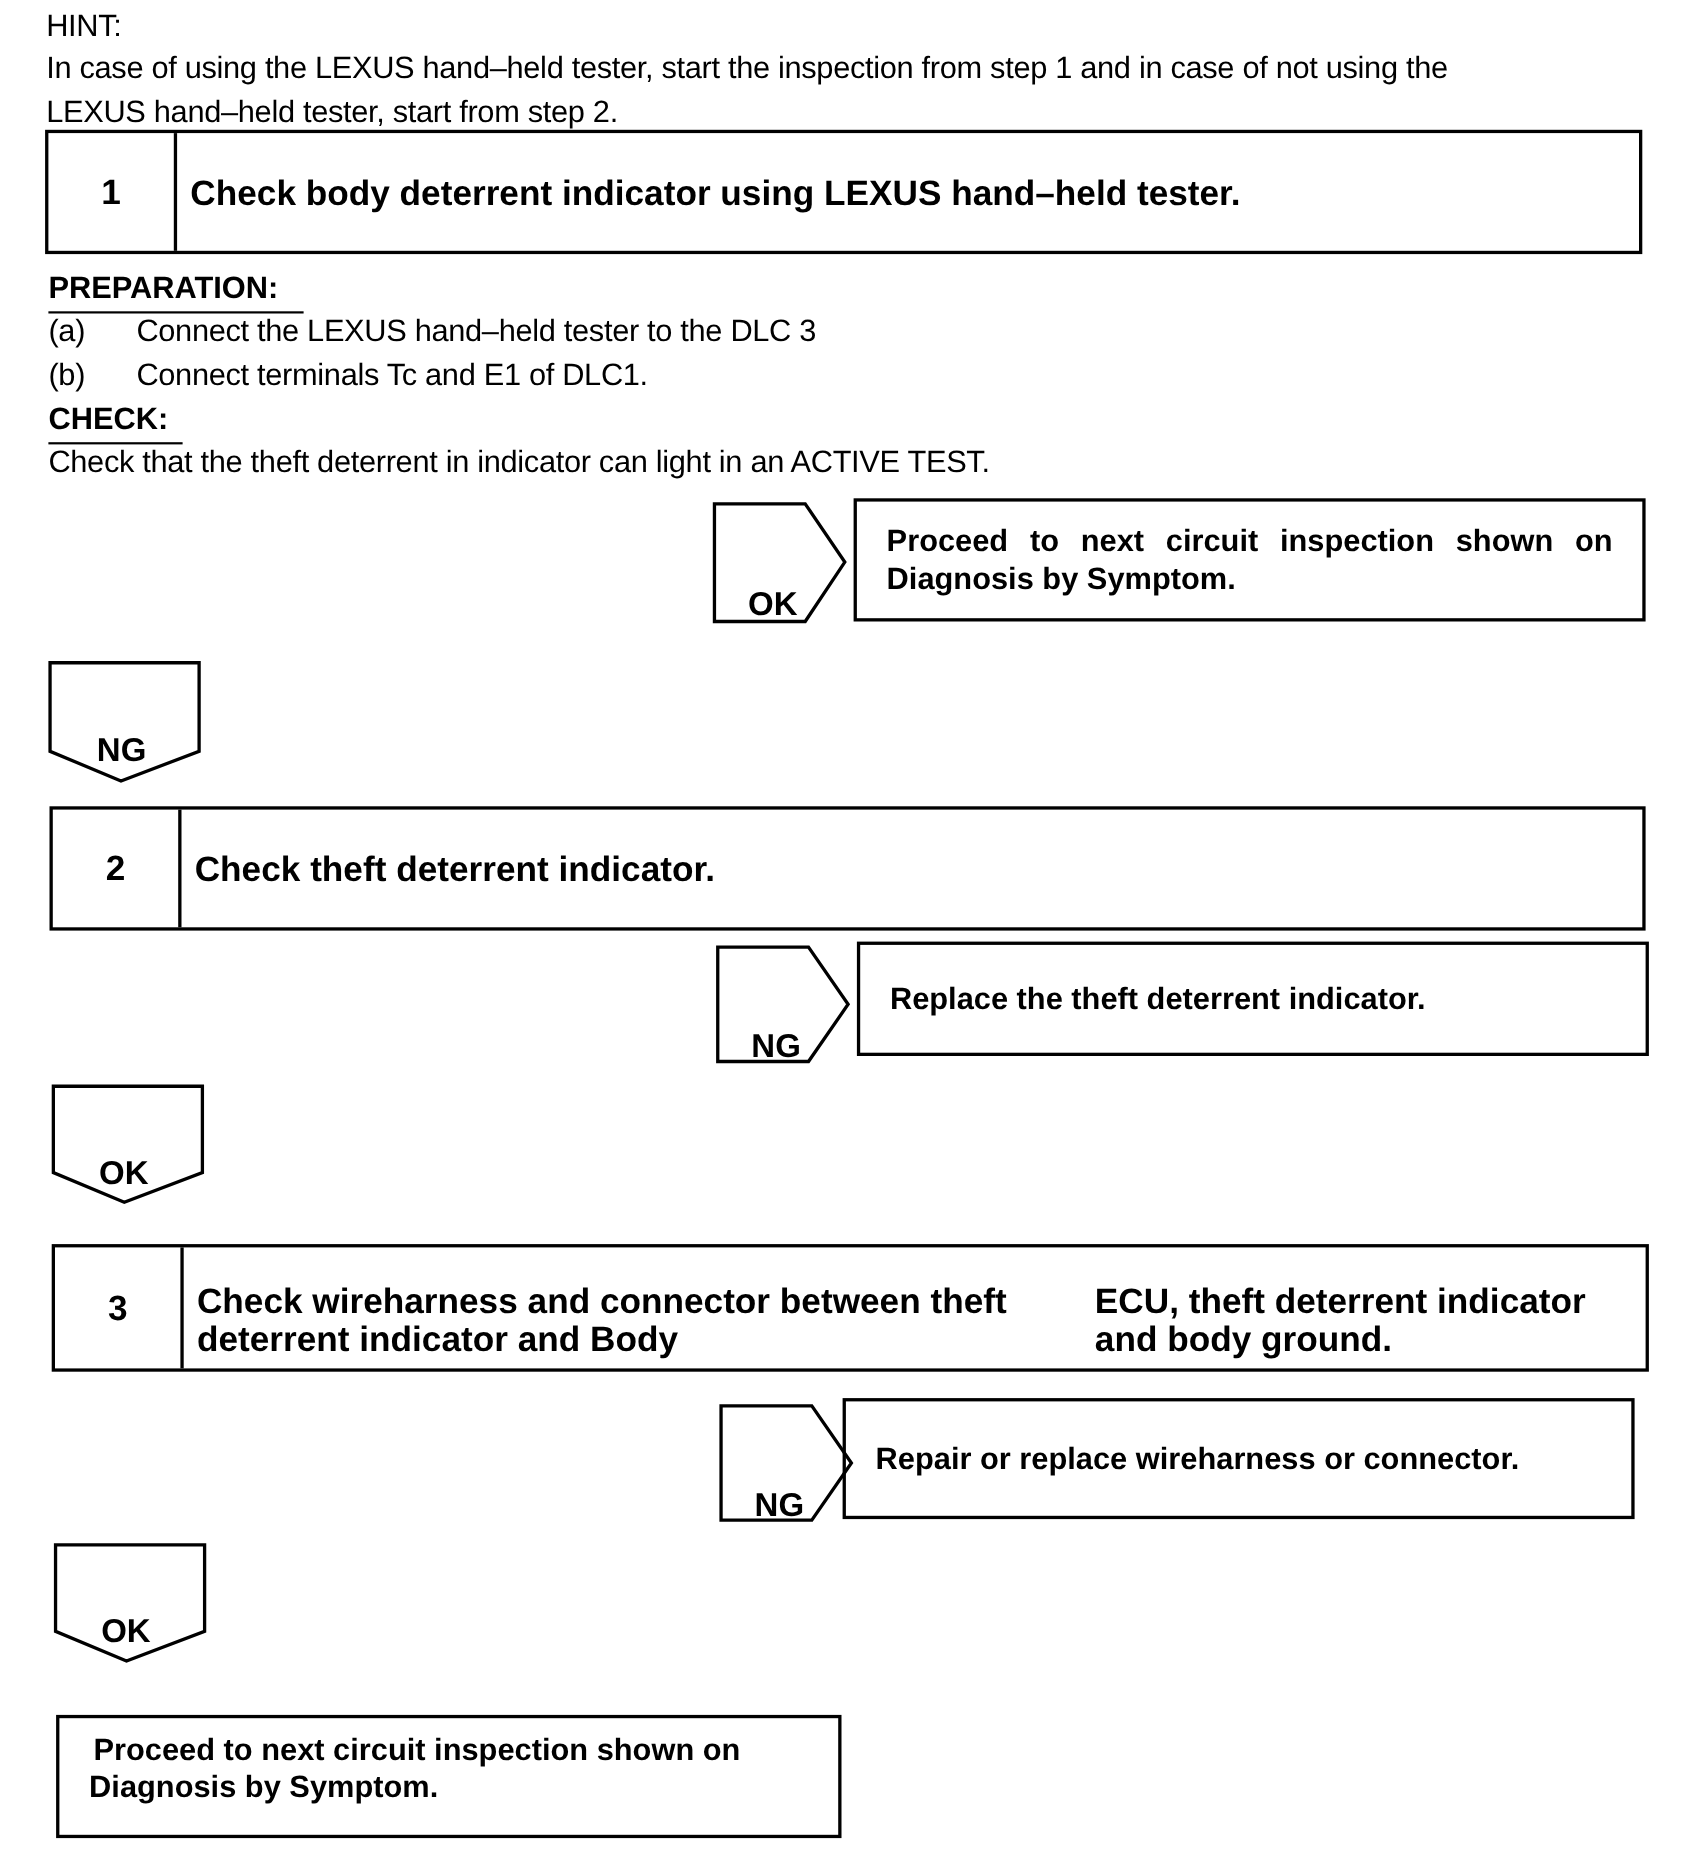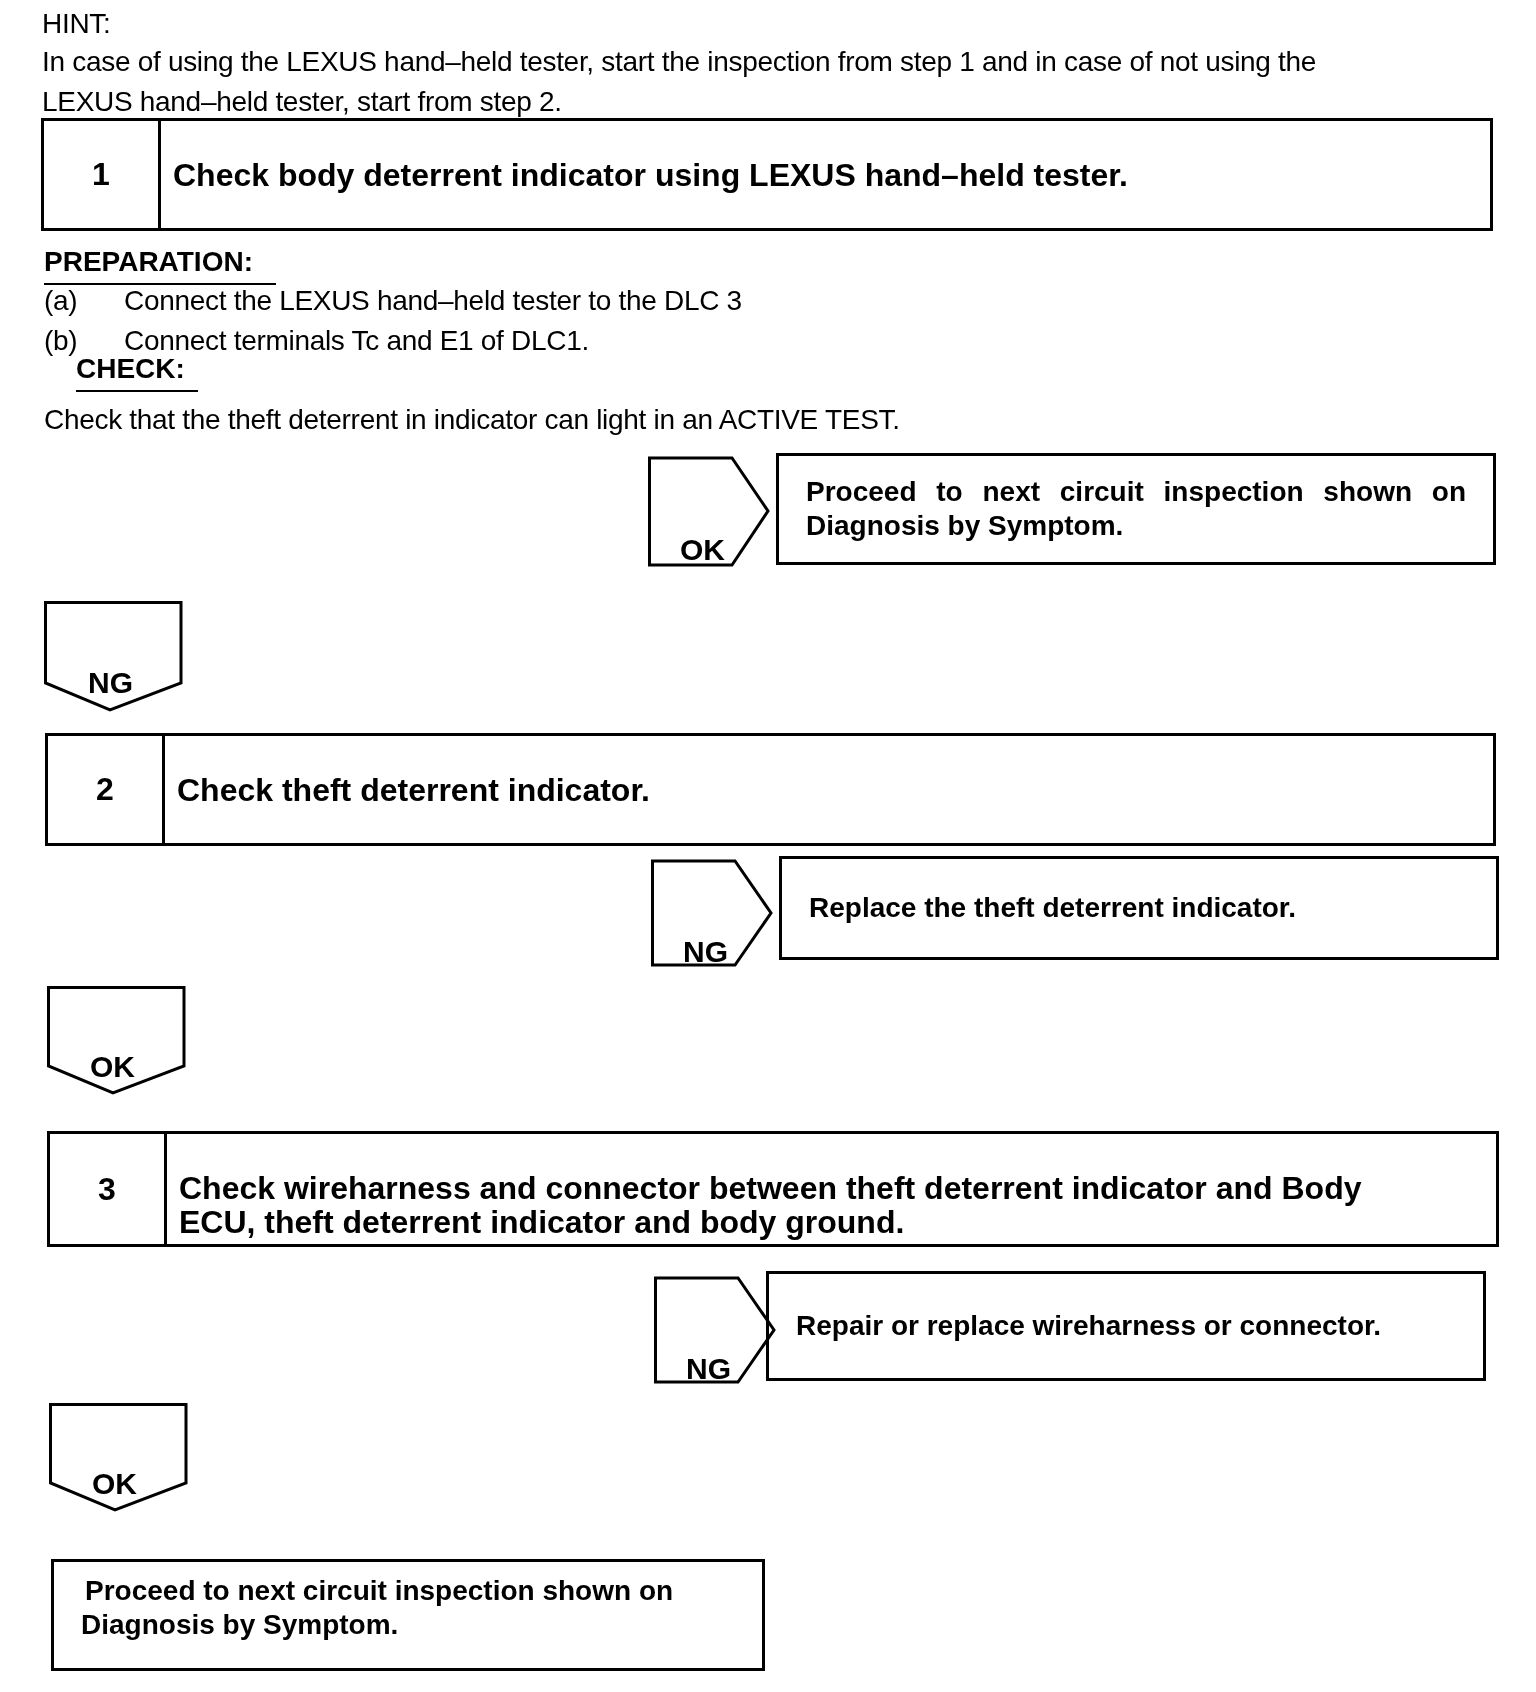--- a/index.html
+++ b/index.html
@@ -33,21 +33,21 @@
 
 <div class="abs heading" style="left:44px;top:245px;">
   <span>PREPARATION:</span>
   <div class="ul" style="width:232px;"></div>
 </div>
 <div class="abs reg" style="left:44px;top:281px;">(a)</div>
 <div class="abs reg" style="left:124px;top:281px;white-space:nowrap;">Connect the LEXUS hand–held tester to the DLC 3</div>
 <div class="abs reg" style="left:44px;top:321px;">(b)</div>
 <div class="abs reg" style="left:124px;top:321px;white-space:nowrap;">Connect terminals Tc and E1 of DLC1.</div>
 
-<div class="abs heading" style="left:44px;top:352px;margin-left:32px;">
+<div class="abs heading" style="left:44px;top:364px;">
   <span>CHECK:</span>
   <div class="ul" style="width:122px;"></div>
 </div>
 <div class="abs reg" style="left:44px;top:400px;white-space:nowrap;">Check that the theft deterrent in indicator can light in an ACTIVE TEST.</div>
 
 <div class="tag" style="left:648px;top:455px;width:124px;height:113px;">
   <svg width="124" height="113">
     <polygon points="1.5,3 84,3 120,56 84,110 1.5,110" fill="#fff" stroke="#000" stroke-width="3"></polygon>
   </svg>
   <div class="lbl" style="left:32px;top:38px;">OK</div>
@@ -81,21 +81,21 @@
 
 <div class="tag" style="left:47px;top:986px;width:140px;height:110px;">
   <svg width="140" height="110">
     <polygon points="1.5,1.5 137,1.5 137,80 66,107 1.5,80" fill="#fff" stroke="#000" stroke-width="3"></polygon>
   </svg>
   <div class="lbl" style="left:43px;top:24px;">OK</div>
 </div>
 
 <div class="stepbox" style="left:47px;top:1131px;width:1452px;height:116px;">
   <div class="stepnum">3</div>
-  <div class="steptitle" style="flex-direction:column;align-items:flex-start;justify-content:center;padding-top:0;margin-top:32px;">
+  <div class="steptitle" style="align-items:flex-start;justify-content:center;padding-top:0;margin-top:32px;">
     <div>Check wireharness and connector between theft deterrent indicator and Body</div>
     <div>ECU, theft deterrent indicator and body ground.</div>
   </div>
 </div>
 
 <div class="tag" style="left:654px;top:1275px;width:124px;height:110px;">
   <svg width="124" height="110">
     <polygon points="1.5,3 84,3 120,55 84,107 1.5,107" fill="#fff" stroke="#000" stroke-width="3"></polygon>
   </svg>
   <div class="lbl" style="left:32px;top:37px;">NG</div>

